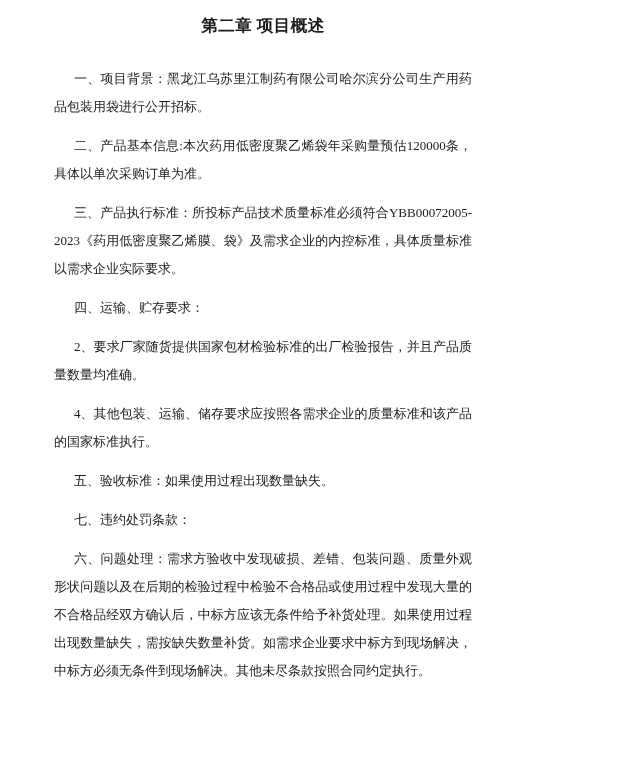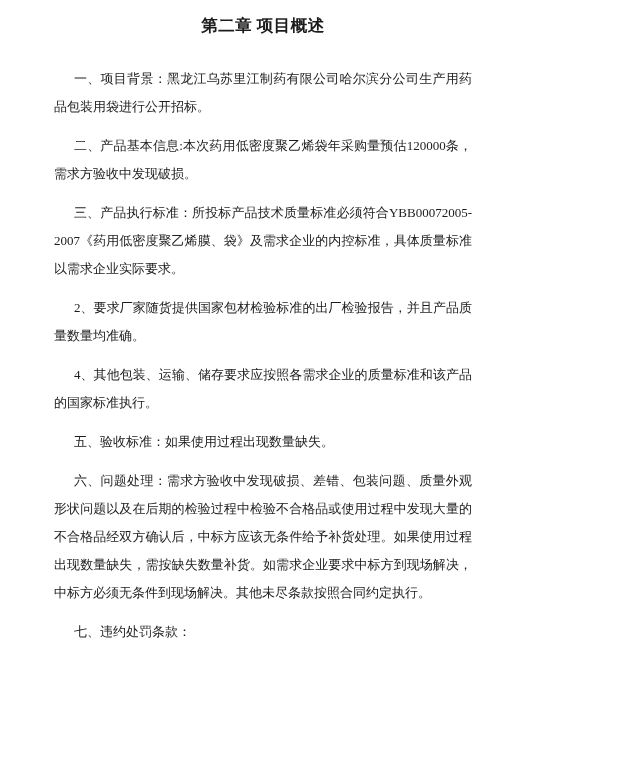--- a/index.html
+++ b/index.html
@@ -40,29 +40,30 @@
 </style>
 </head>
 <body>
 
 <div class="page">
 
   <h1 class="doc-title">第二章 项目概述</h1>
 
   <p class="para first">一、项目背景：黑龙江乌苏里江制药有限公司哈尔滨分公司生产用药品包装用袋进行公开招标。</p>
 
-  <p class="para">二、产品基本信息:本次药用低密度聚乙烯袋年采购量预估120000条，需求方验收中发现破损。</p>
+  <p class="para">二、产品基本信息:本次药用低密度聚乙烯袋年采购量预估120000条，具体以单次采购订单为准。</p>
 
-  <p class="para">三、产品执行标准：所投标产品技术质量标准必须符合YBB00072005-2007《药用低密度聚乙烯膜、袋》及需求企业的内控标准，具体质量标准以需求企业实际要求。</p>
+  <p class="para">三、产品执行标准：所投标产品技术质量标准必须符合YBB00072005-2023《药用低密度聚乙烯膜、袋》及需求企业的内控标准，具体质量标准以需求企业实际要求。</p>
 
+  <p class="para">四、运输、贮存要求：</p>
 
 
   <p class="para">2、要求厂家随货提供国家包材检验标准的出厂检验报告，并且产品质量数量均准确。</p>
 
   <p class="para">4、其他包装、运输、储存要求应按照各需求企业的质量标准和该产品的国家标准执行。</p>
 
   <p class="para">五、验收标准：如果使用过程出现数量缺失。</p>
 
+  <p class="para">七、违约处罚条款：</p>
+
   <p class="para">六、问题处理：需求方验收中发现破损、差错、包装问题、质量外观形状问题以及在后期的检验过程中检验不合格品或使用过程中发现大量的不合格品经双方确认后，中标方应该无条件给予补货处理。如果使用过程出现数量缺失，需按缺失数量补货。如需求企业要求中标方到现场解决，中标方必须无条件到现场解决。其他未尽条款按照合同约定执行。</p>
-
-  <p class="para">七、违约处罚条款：</p>
 
 </div>
 
 </body></html>

